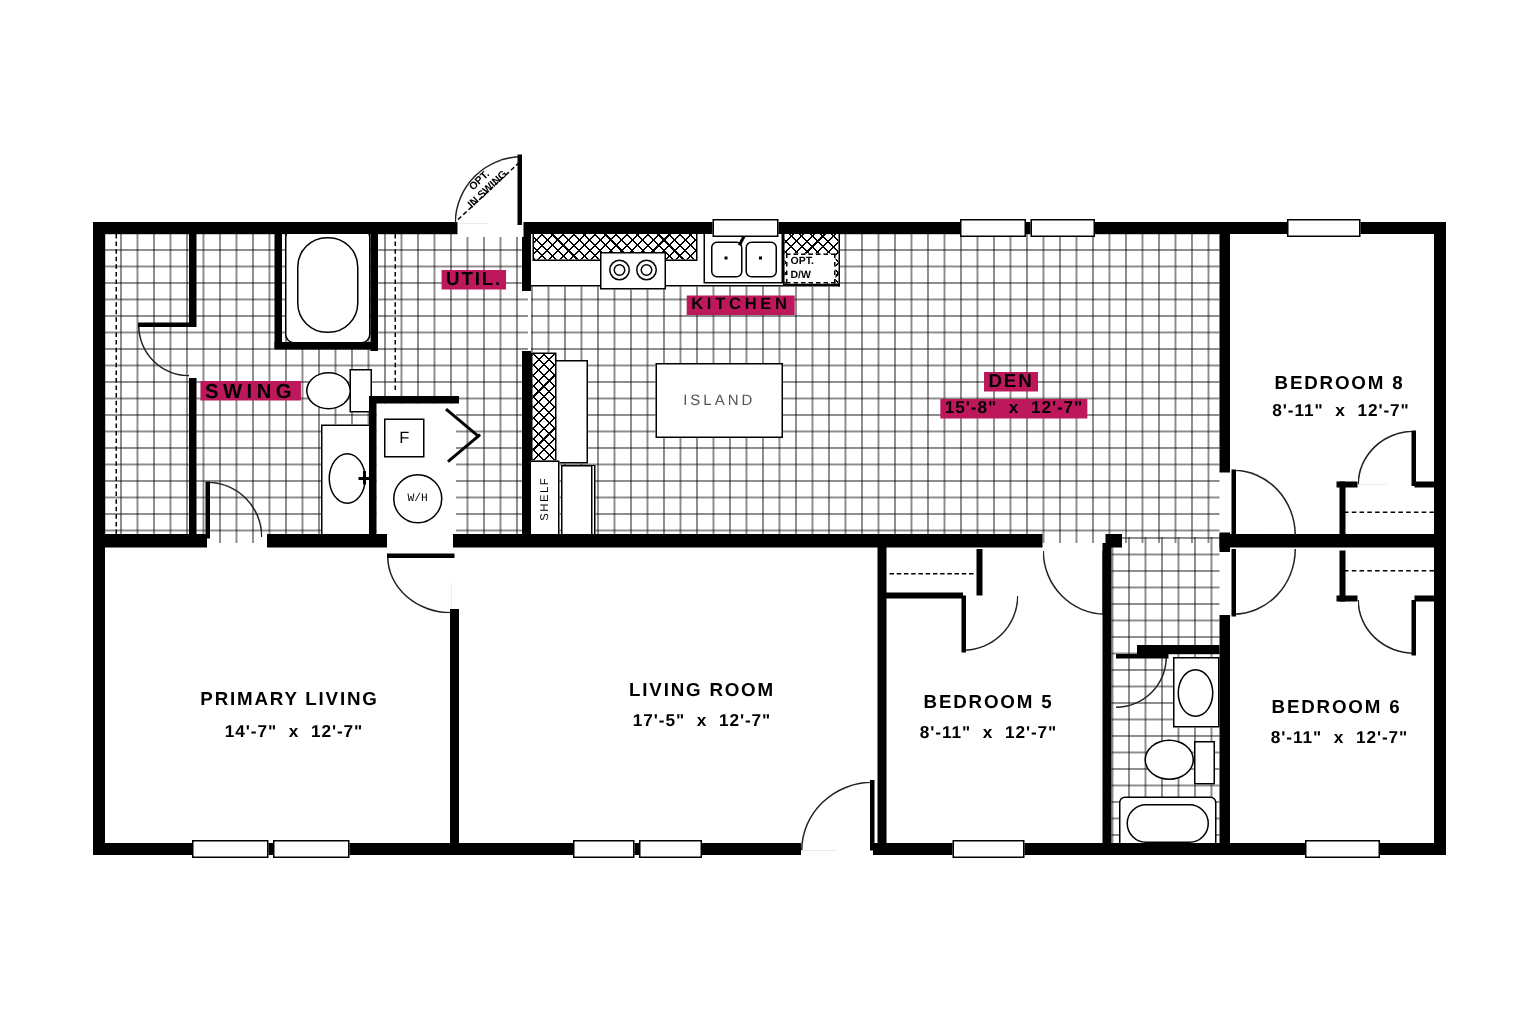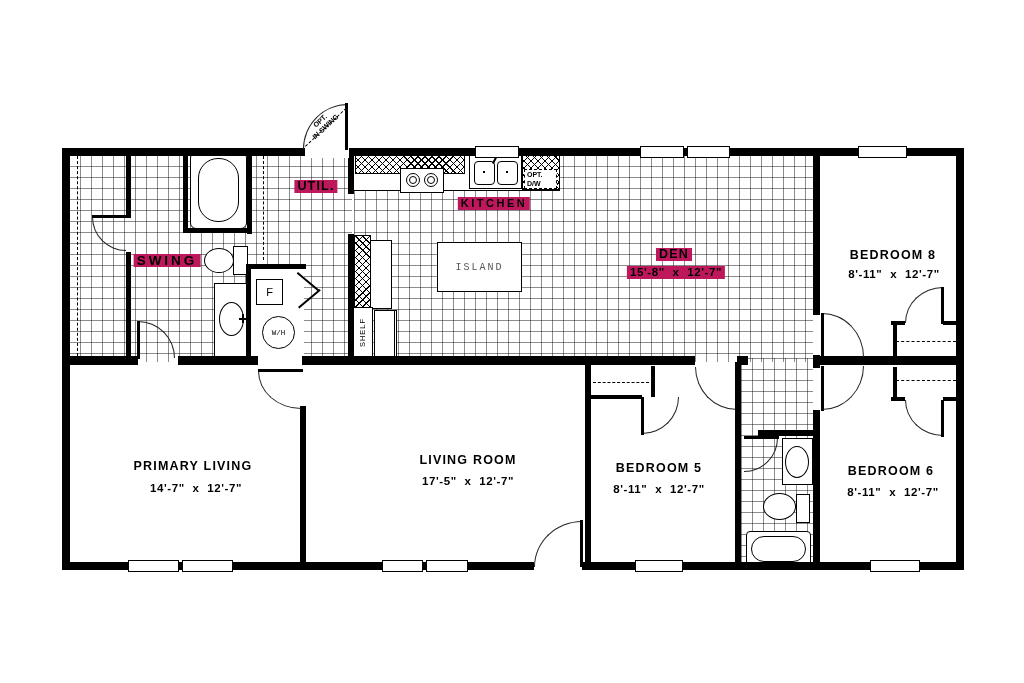--- a/index.html
+++ b/index.html
@@ -64,21 +64,21 @@
     <span class="abs" style="left:27px;top:6px;width:21px;height:24px;border:1px solid #000;border-radius:4px;"></span>
     <span class="thin" style="left:24px;top:0px;width:2px;height:9px;transform:rotate(28deg);"></span>
     <span class="thin" style="left:13px;top:16px;width:2px;height:2px;"></span>
     <span class="thin" style="left:36px;top:16px;width:2px;height:2px;"></span>
   </div>
   <div class="abs" style="left:524px;top:169px;width:33px;height:20px;background:#fff;border:1px dashed #000;font-size:7px;font-weight:bold;line-height:9px;padding-left:2px;">
     <span>OPT.</span><br>
     <span>D/W</span>
   </div>
   <div class="fx cc" style="left:437px;top:242px;width:85px;height:50px;">
-    <span style="font-size:10px;letter-spacing:2px;color:#555;font-family:Liberation Mono, monospace;">ISLAND</span>
+    <span style="font-size:10px;letter-spacing:2px;color:#555;">ISLAND</span>
   </div>
 
   <div class="hatch" style="left:354px;top:235px;width:17px;height:73px;"></div>
   <div class="fx" style="left:370px;top:240px;width:22px;height:69px;"></div>
   <div class="fx" style="left:374px;top:310px;width:23px;height:47px;border-right:3px double #000;"></div>
   <div class="fx cc" style="left:353px;top:307px;width:20px;height:50px;">
     <span style="font-size:7.5px;letter-spacing:1px;transform:rotate(-90deg);">SHELF</span>
   </div>
 
   <div class="fx" style="left:190px;top:152px;width:57px;height:77px;border-radius:6px;">

